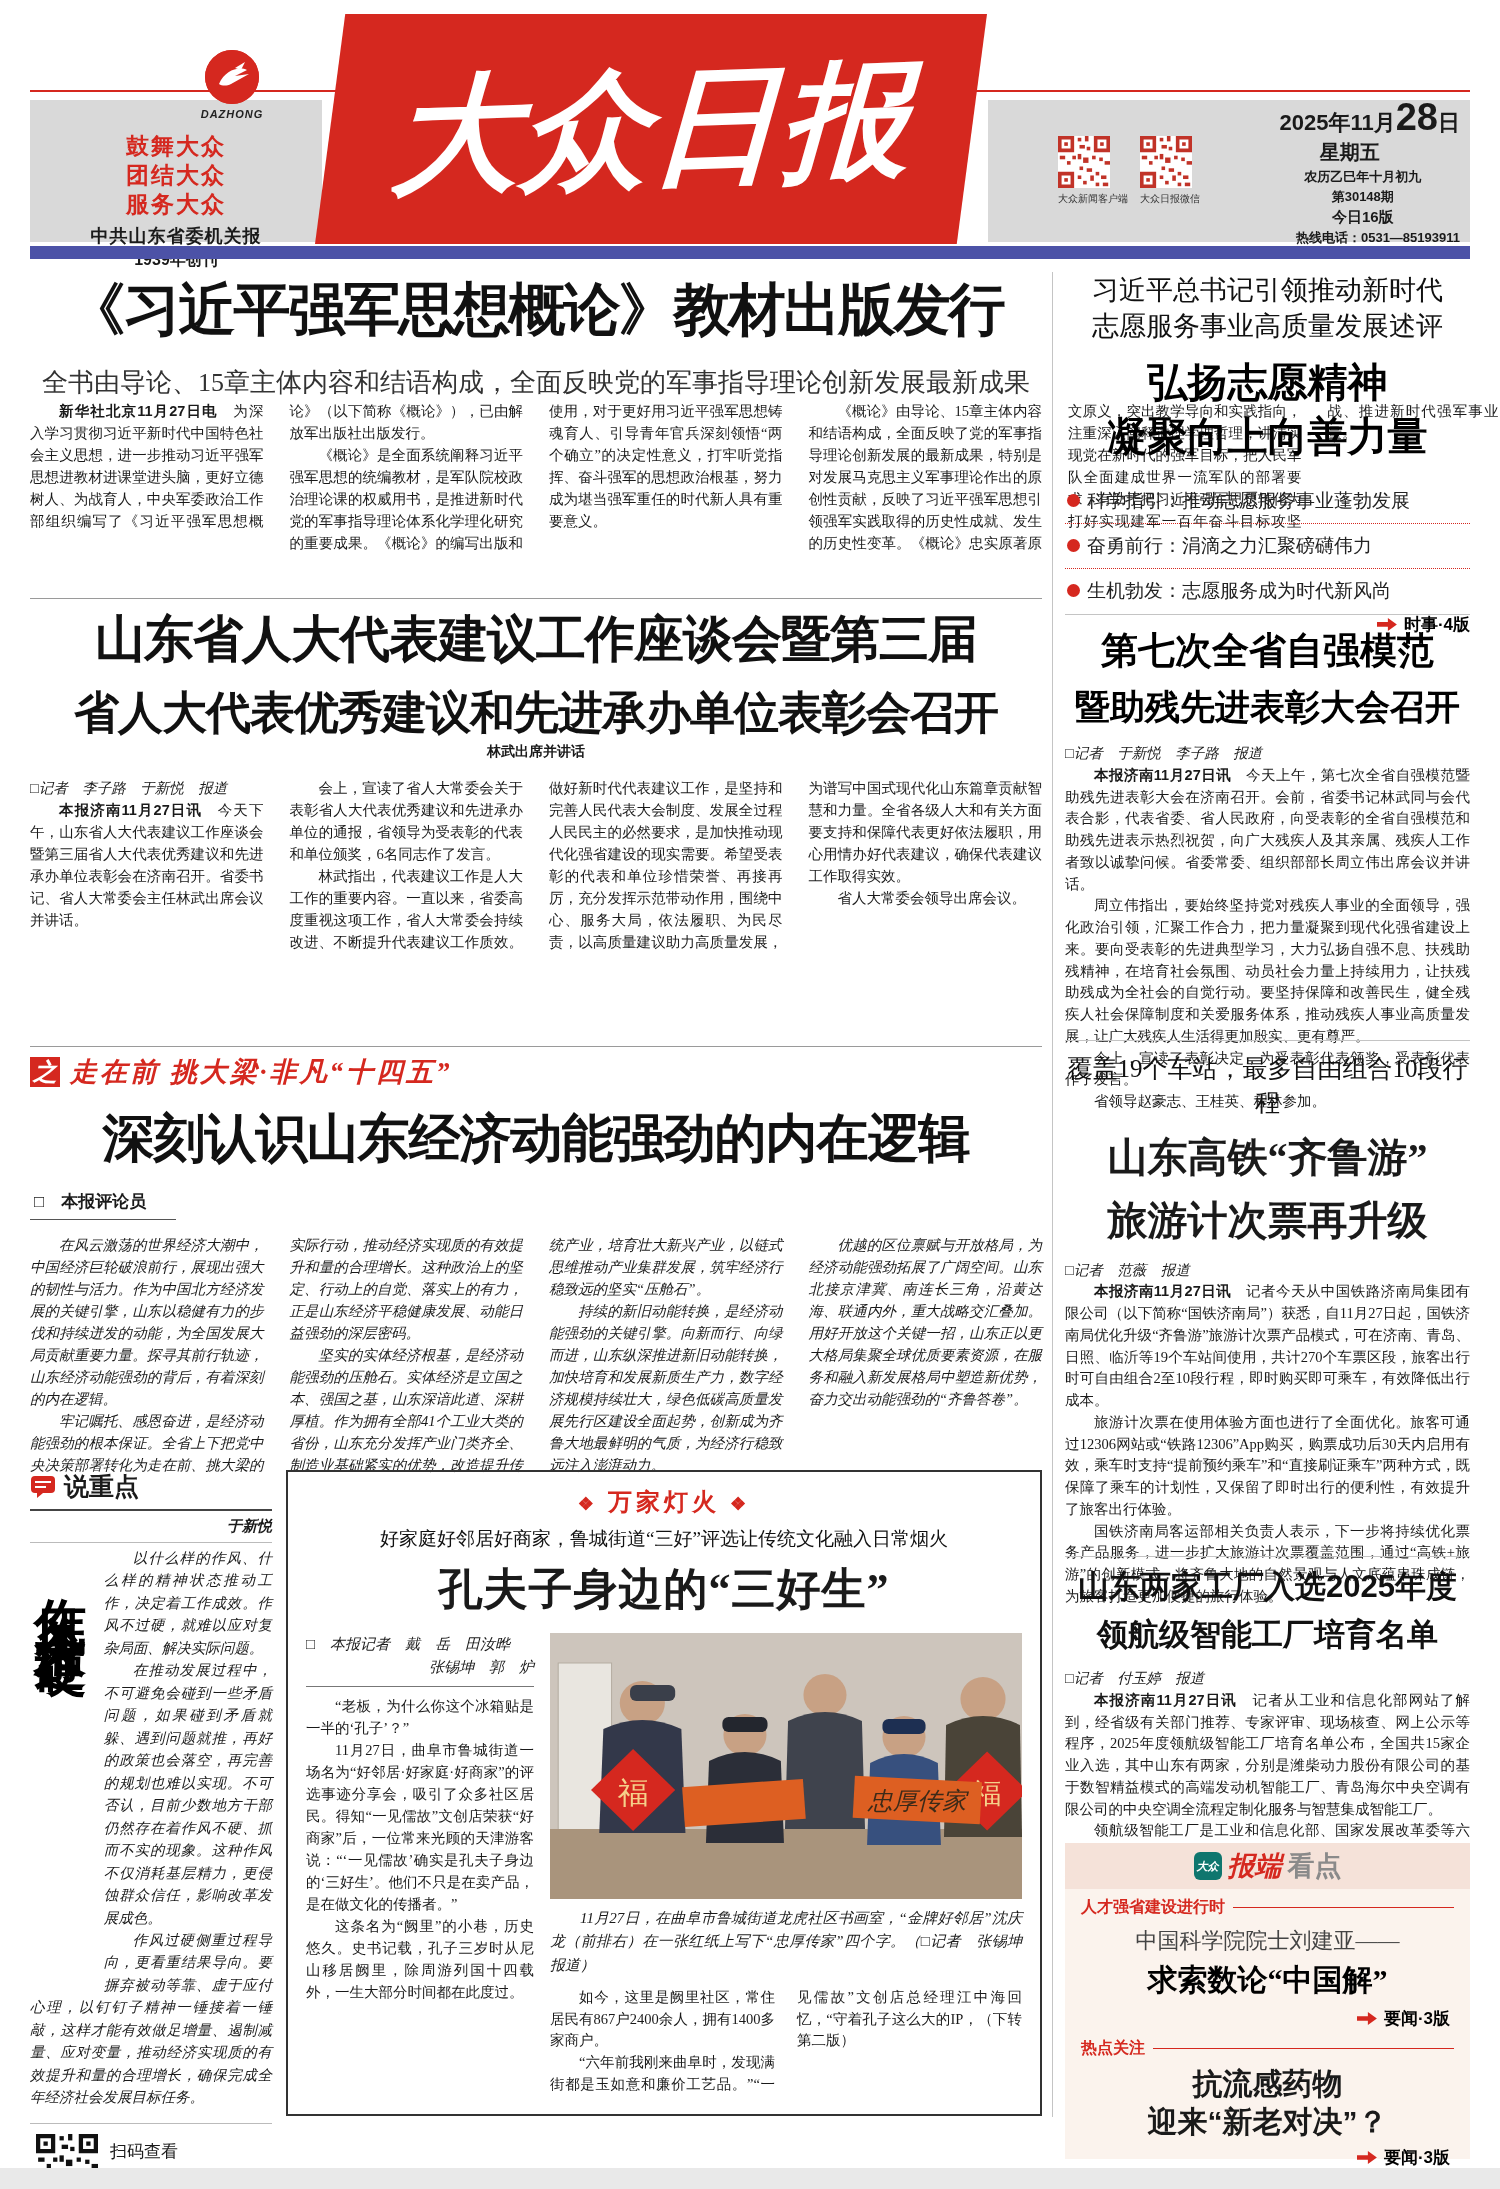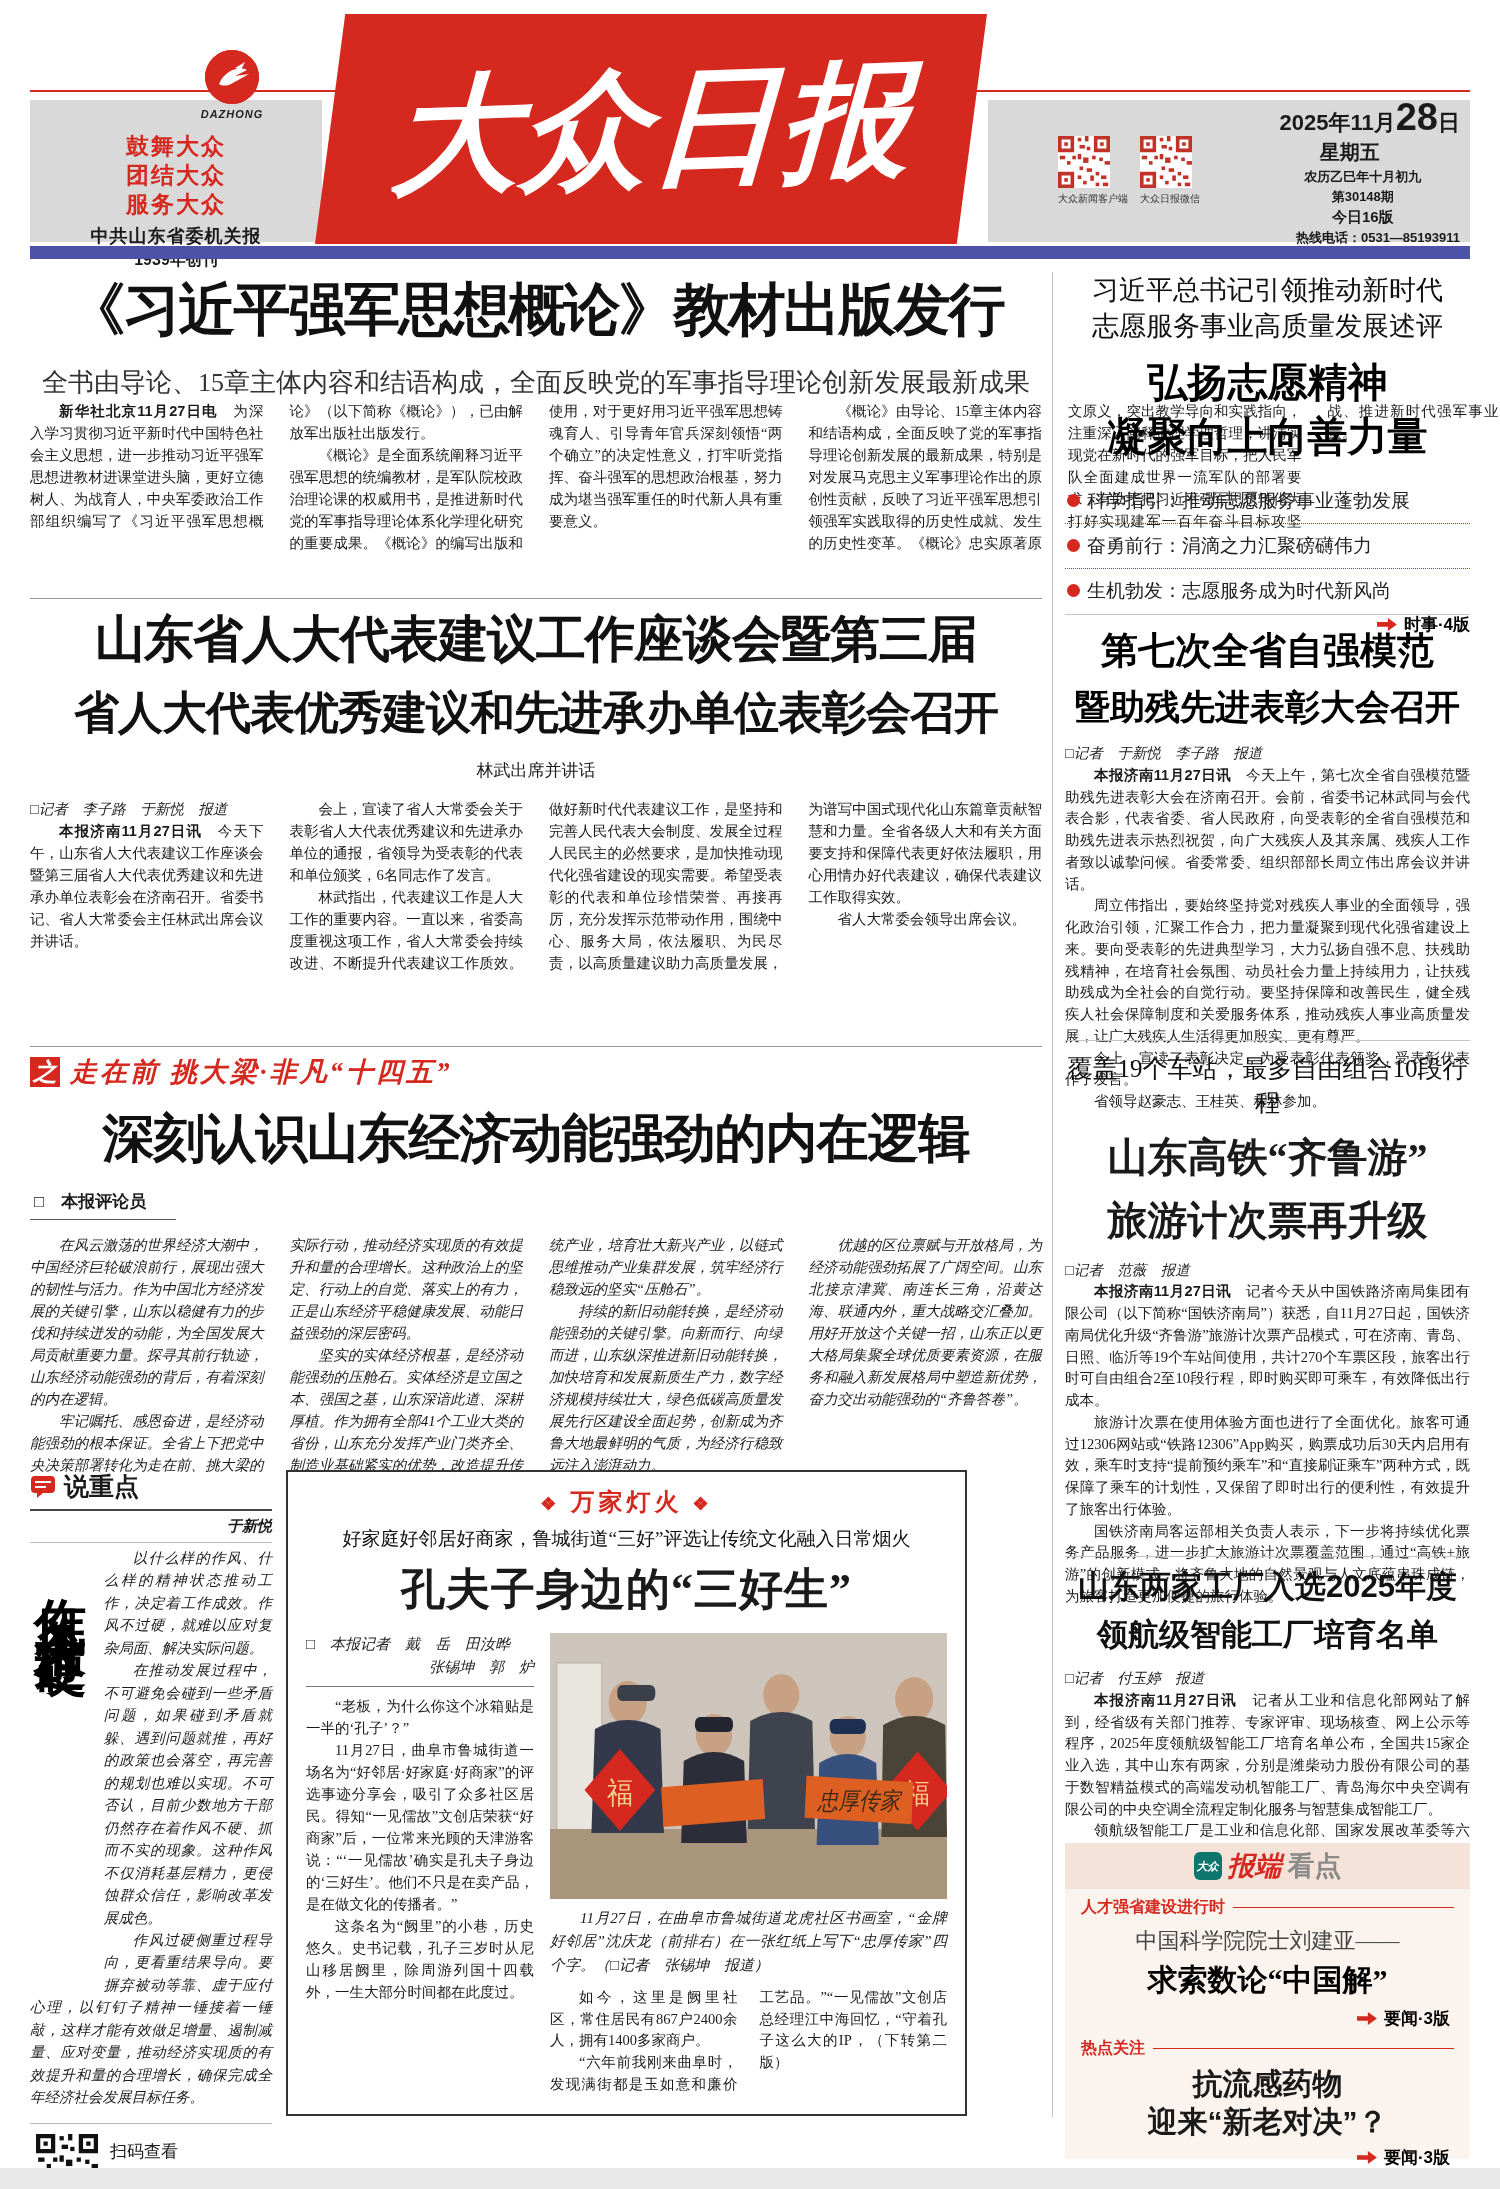--- a/index.html
+++ b/index.html
@@ -57,21 +57,21 @@
   
   #lead { left:30px; top:272px; width:1012px; }
   #lead .headline { font-size:57px; letter-spacing:-2px; white-space:nowrap; }
   #lead .subtitle { font-size:26px; color:#333; margin-top:16px; font-weight:500; letter-spacing:0px; }
   #lead .cols { margin-top:0; height:172px; columns:4; column-gap:26px; }
 
   
   #art2 { left:30px; top:606px; width:1012px; }
   #art2 .l1 { font-size:50px; letter-spacing:-1px; }
   #art2 .l2 { font-size:45px; letter-spacing:-1px; margin-top:10px; }
-  #art2 .subhead { font-size:17px; font-weight:normal; font-family:"Liberation Sans",sans-serif; margin-top:16px; }
+  #art2 .subhead { font-size:14px; font-weight:bold; font-family:"Liberation Sans",sans-serif; margin-top:0; }
   #art2 .cols { margin-top:16px; height:226px; columns:4; column-gap:26px; }
 
   
   #commentary { left:30px; top:1054px; width:1012px; }
   .kicker-banner { display:flex; align-items:center; gap:10px; }
   .kicker-banner .sq { width:30px; height:30px; background:#d5281f; color:#fff; font-family:"Liberation Serif",serif;
       font-style:italic; font-weight:900; font-size:24px; display:flex; align-items:center; justify-content:center; }
   .kicker-banner .txt { color:#d5281f; font-size:27px; font-weight:900; font-style:italic; letter-spacing:3px; font-family:"Liberation Serif",serif;}
   #commentary .headline { font-size:52px; margin-top:14px; letter-spacing:-1px;}
   #commentary .byline { margin-top:16px; font-family:"Liberation Sans",sans-serif; font-weight:bold; font-size:17px;
@@ -128,21 +128,21 @@
   .shuo-head .t { font-family:"Liberation Sans",sans-serif; font-weight:900; font-size:25px; }
   .shuo-author { text-align:right; font-size:15px; font-weight:bold; padding:6px 0; border-bottom:1px solid #bbb; font-style:italic;}
   .vert-title { float:left; writing-mode:vertical-rl; font-family:"Liberation Serif",serif; font-weight:900;
       font-size:52px; line-height:1.15; letter-spacing:10px; height:420px; margin:10px 14px 6px 0; color:#000;}
   #shuo .body { margin-top:4px; }
   #shuo .body p { font-size:14.5px; line-height:1.55; text-align:justify; text-indent:2em; font-style:italic; }
   .shuo-qr { margin-top:14px; display:flex; align-items:center; gap:12px; border-top:1px solid #bbb; border-bottom:1px solid #bbb; padding:10px 6px; }
   .shuo-qr .cap { font-size:17px; line-height:1.5; }
 
   
-  #wanjia { left:286px; top:1470px; width:681px; height:646px; border:2px solid #333; padding:14px 18px; }
+  #wanjia { left:286px; top:1470px; width:756px; height:646px; border:2px solid #333; padding:14px 18px; }
   .wj-title { text-align:center; color:#d5281f; font-weight:900; font-size:24px; font-family:"Liberation Serif",serif; letter-spacing:4px;}
   .wj-title .orn { font-size:18px; }
   .wj-kicker { text-align:center; font-size:19px; margin-top:8px; color:#111; }
   .wj-headline { text-align:center; font-size:44px; margin-top:8px; font-family:"Liberation Serif",serif; font-weight:700; letter-spacing:1px;}
   .wj-grid { display:flex; gap:16px; margin-top:14px; }
   .wj-left { width:228px; flex:none; }
   .wj-byline { font-style:italic; font-size:15px; line-height:1.5; border-bottom:1px solid #777; padding-bottom:8px; margin-bottom:8px;}
   .wj-left p { font-size:14.5px; line-height:1.52; text-align:justify; text-indent:2em; }
   .wj-right { flex:1; }
   .wj-photo { width:100%; height:266px; display:block; background:#cfc6bd; }

